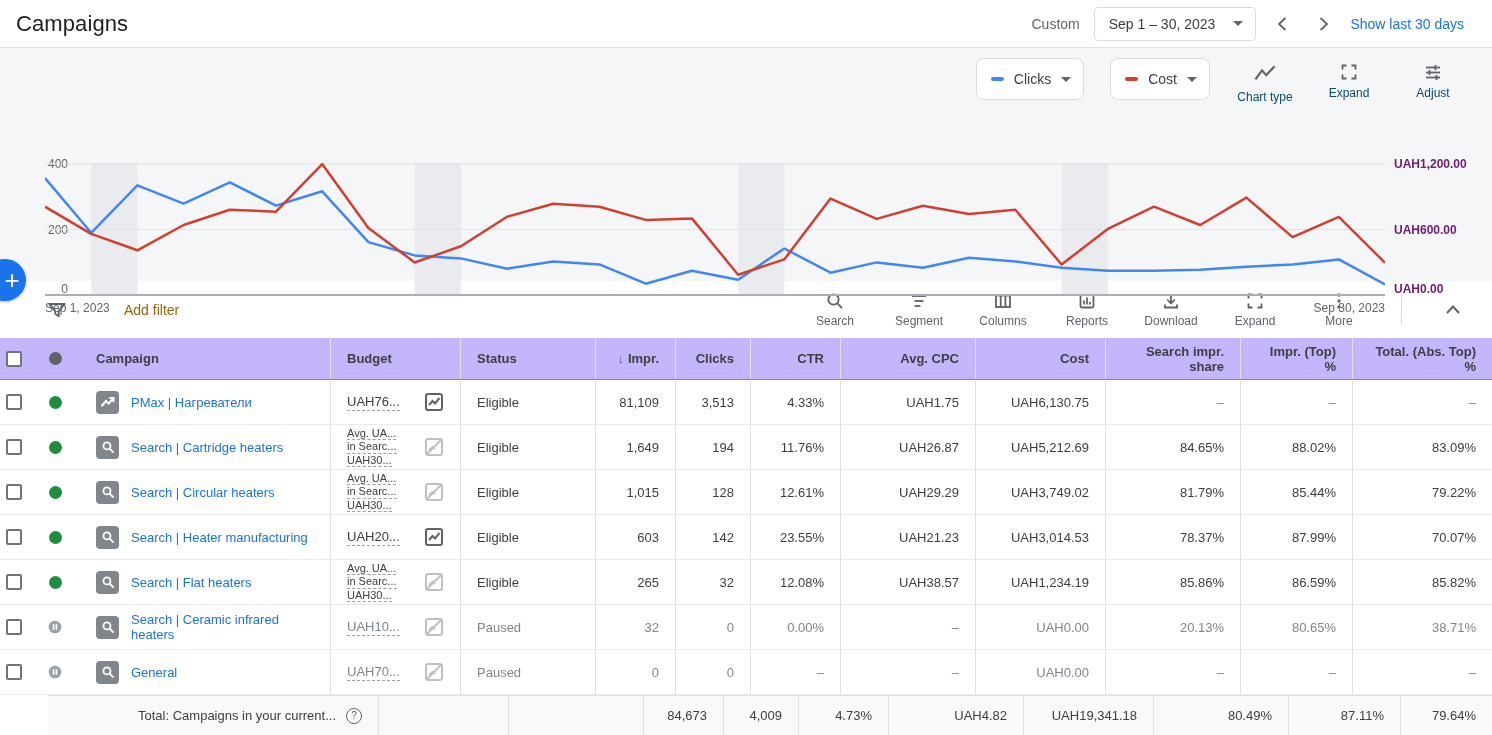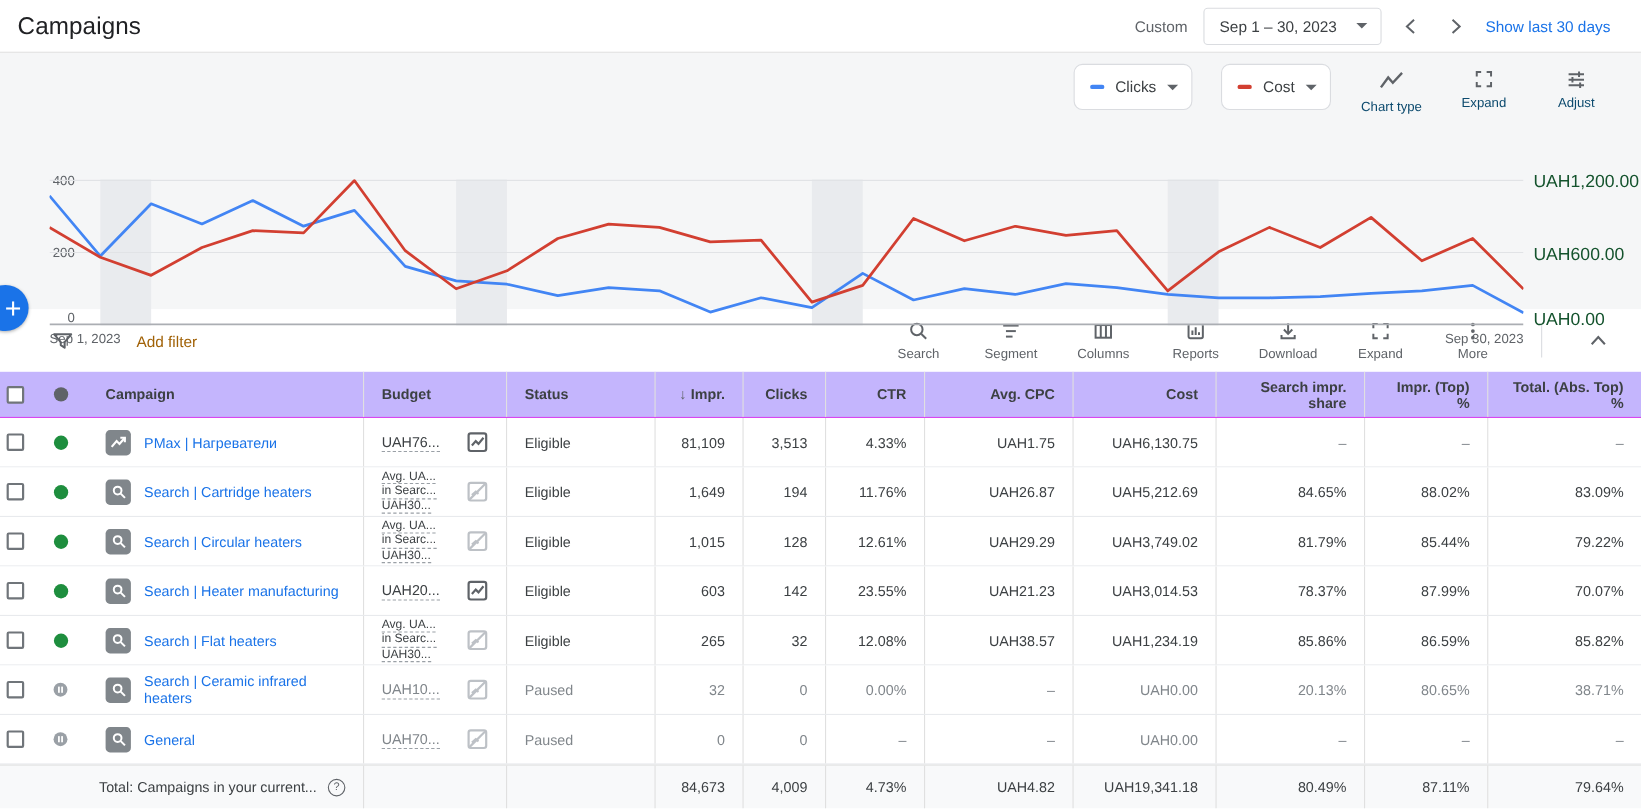--- a/index.html
+++ b/index.html
@@ -20,21 +20,21 @@
   .chart-section { height:233px; background:#f5f6f7; position:relative; padding-top:10px;}
   .chart-controls { height:48px; margin:0 30px 0 0; display:flex; justify-content:flex-end; align-items:flex-start; gap:26px;}
   .metric-pill { display:flex; align-items:center; gap:10px; background:#fff; border:1px solid #dadce0;
     border-radius:8px; height:42px; padding:0 12px 0 14px; font-size:14px; color:#3c4043; cursor:pointer;}
   .metric-dash { width:13px; height:4px; border-radius:2px; display:inline-block;}
   .chart-tool { display:flex; flex-direction:column; align-items:center; gap:4px; background:none;border:none;
     font-size:12px; color:#0c4a6e; cursor:pointer; padding-top:4px; min-width:58px;}
   .chart-wrap { position:absolute; left:0; right:0; top:115px; height:133px; }
   .y-left { position:absolute; left:0; width:40px; top:0; height:100%; font-size:12px; color:#5f6368;margin-left:32px;}
   .y-left span { position:absolute; right:4px; }
-  .y-right { position:absolute; right:0; width:104px; top:0; height:100%; font-size:16px; color:#14532d;}
+  .y-right { position:absolute; right:0; width:104px; top:0; height:100%; font-size:12px; color:#701a75;font-weight:bold;}
   .y-right span { position:absolute; left:6px; }
   .plot { position:absolute; left:45px; right:107px; top:0; height:133px; }
   .plot svg { display:block; }
   .x-label { position:absolute; top:138px; font-size:12px; color:#5f6368;}
   .x-label.start { left:0; }
   .x-label.end { right:0; }
   
   .fab { position:absolute; left:-16px; top:259px; width:42px; height:42px; border-radius:50%;
     background:#1a73e8; color:#fff; border:none; font-size:26px; font-weight:300; z-index:9;
     display:flex; align-items:center; justify-content:center; padding-left:14px; cursor:pointer; box-shadow:0 1px 3px rgba(0,0,0,.3);}
@@ -62,21 +62,21 @@
   .camp-cell { gap:12px; }
   .camp-icon { width:23px; height:23px; border-radius:4px; background:#80868b; flex:none; display:flex; align-items:center; justify-content:center; cursor:pointer;}
   .camp-link { color:#1a73e8; cursor:pointer; line-height:15px; font-size:13px; text-decoration:none;}
   .budget-cell { gap:8px; justify-content:space-between;}
   .budget-lines { display:flex; flex-direction:column; min-width:0;}
   .budget-lines span { border-bottom:1px dashed #9aa0a6; align-self:flex-start; cursor:pointer; white-space:nowrap;}
   .budget-1line span { font-size:13px; color:#3c4043; line-height:17px;}
   .budget-3line span { font-size:11px; color:#3c4043; line-height:12.5px;}
   .dim .cell, .dim .budget-lines span { color:#80868b; }
   .dash-val { color:#80868b; }
-  .tfoot .grid-row { height:40px; background:#f8f9fa; border-top:1px solid #e0e0e0; font-size:13px;}
+  .tfoot .grid-row { height:40px; background:#f8f9fa; border-top:1px solid #e0e0e0; font-size:13px;margin-left:48px;}
   .total-label { grid-column:1 / 4; justify-content:flex-end; gap:10px; color:#3c4043; font-size:13px;}
   .help-icon { width:16px; height:16px; border:1.5px solid #5f6368; border-radius:50%; font-size:10px; color:#5f6368;
     display:inline-flex; align-items:center; justify-content:center; flex:none; cursor:pointer;}
   .sort-arrow { margin-right:4px; font-weight:400; color:#5f6368;}
 </style>
 </head>
 <body>
 
 <header class="topbar">
   <h1>Campaigns</h1>

